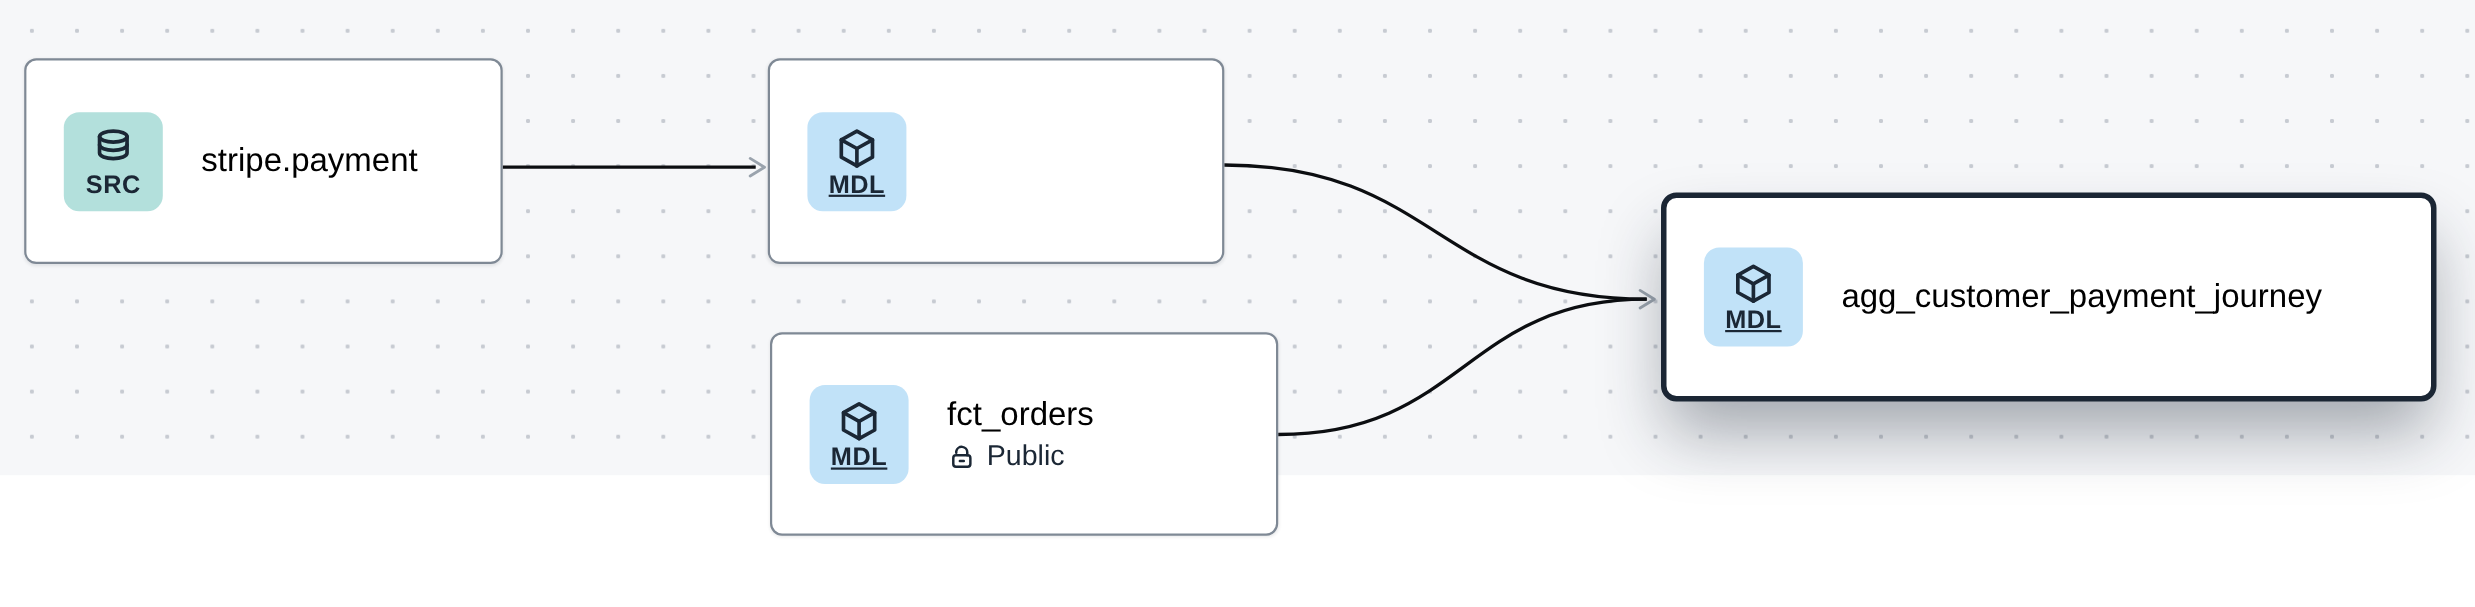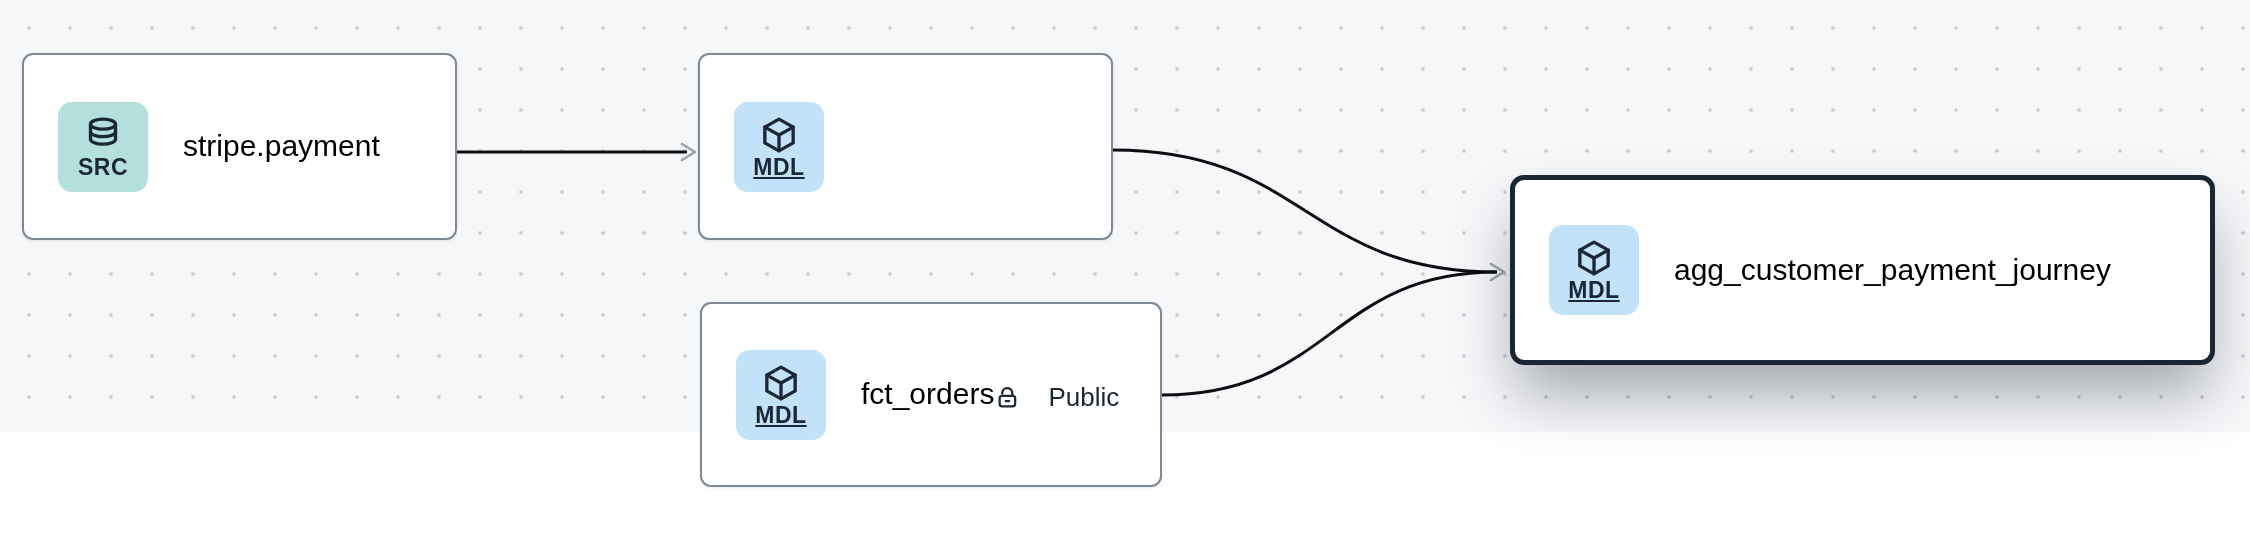--- a/index.html
+++ b/index.html
@@ -82,25 +82,25 @@
     letter-spacing: 0.5px;
     line-height: 1;
     color: #1b2735;
   }
   .title {
     font-size: 30px;
     line-height: 1.15;
     color: #000000;
     white-space: nowrap;
   }
-  .text-col { display: flex; }
+  .text-col { display: flex; flex-direction: column; }
   .meta-row {
     display: flex;
-    align-items: center;
-    gap: 27px;
+    align-items: flex-end;
+    gap: 9px;
     margin-top: 5px;
   }
   .meta-row svg { width: 27px; height: 27px; display: block; }
   .meta-label { font-size: 26px; line-height: 1.1; color: #1b2735; }
   .icon-stroke {
     fill: none;
     stroke: #1b2735;
     stroke-width: 2;
     stroke-linecap: round;
     stroke-linejoin: round;

